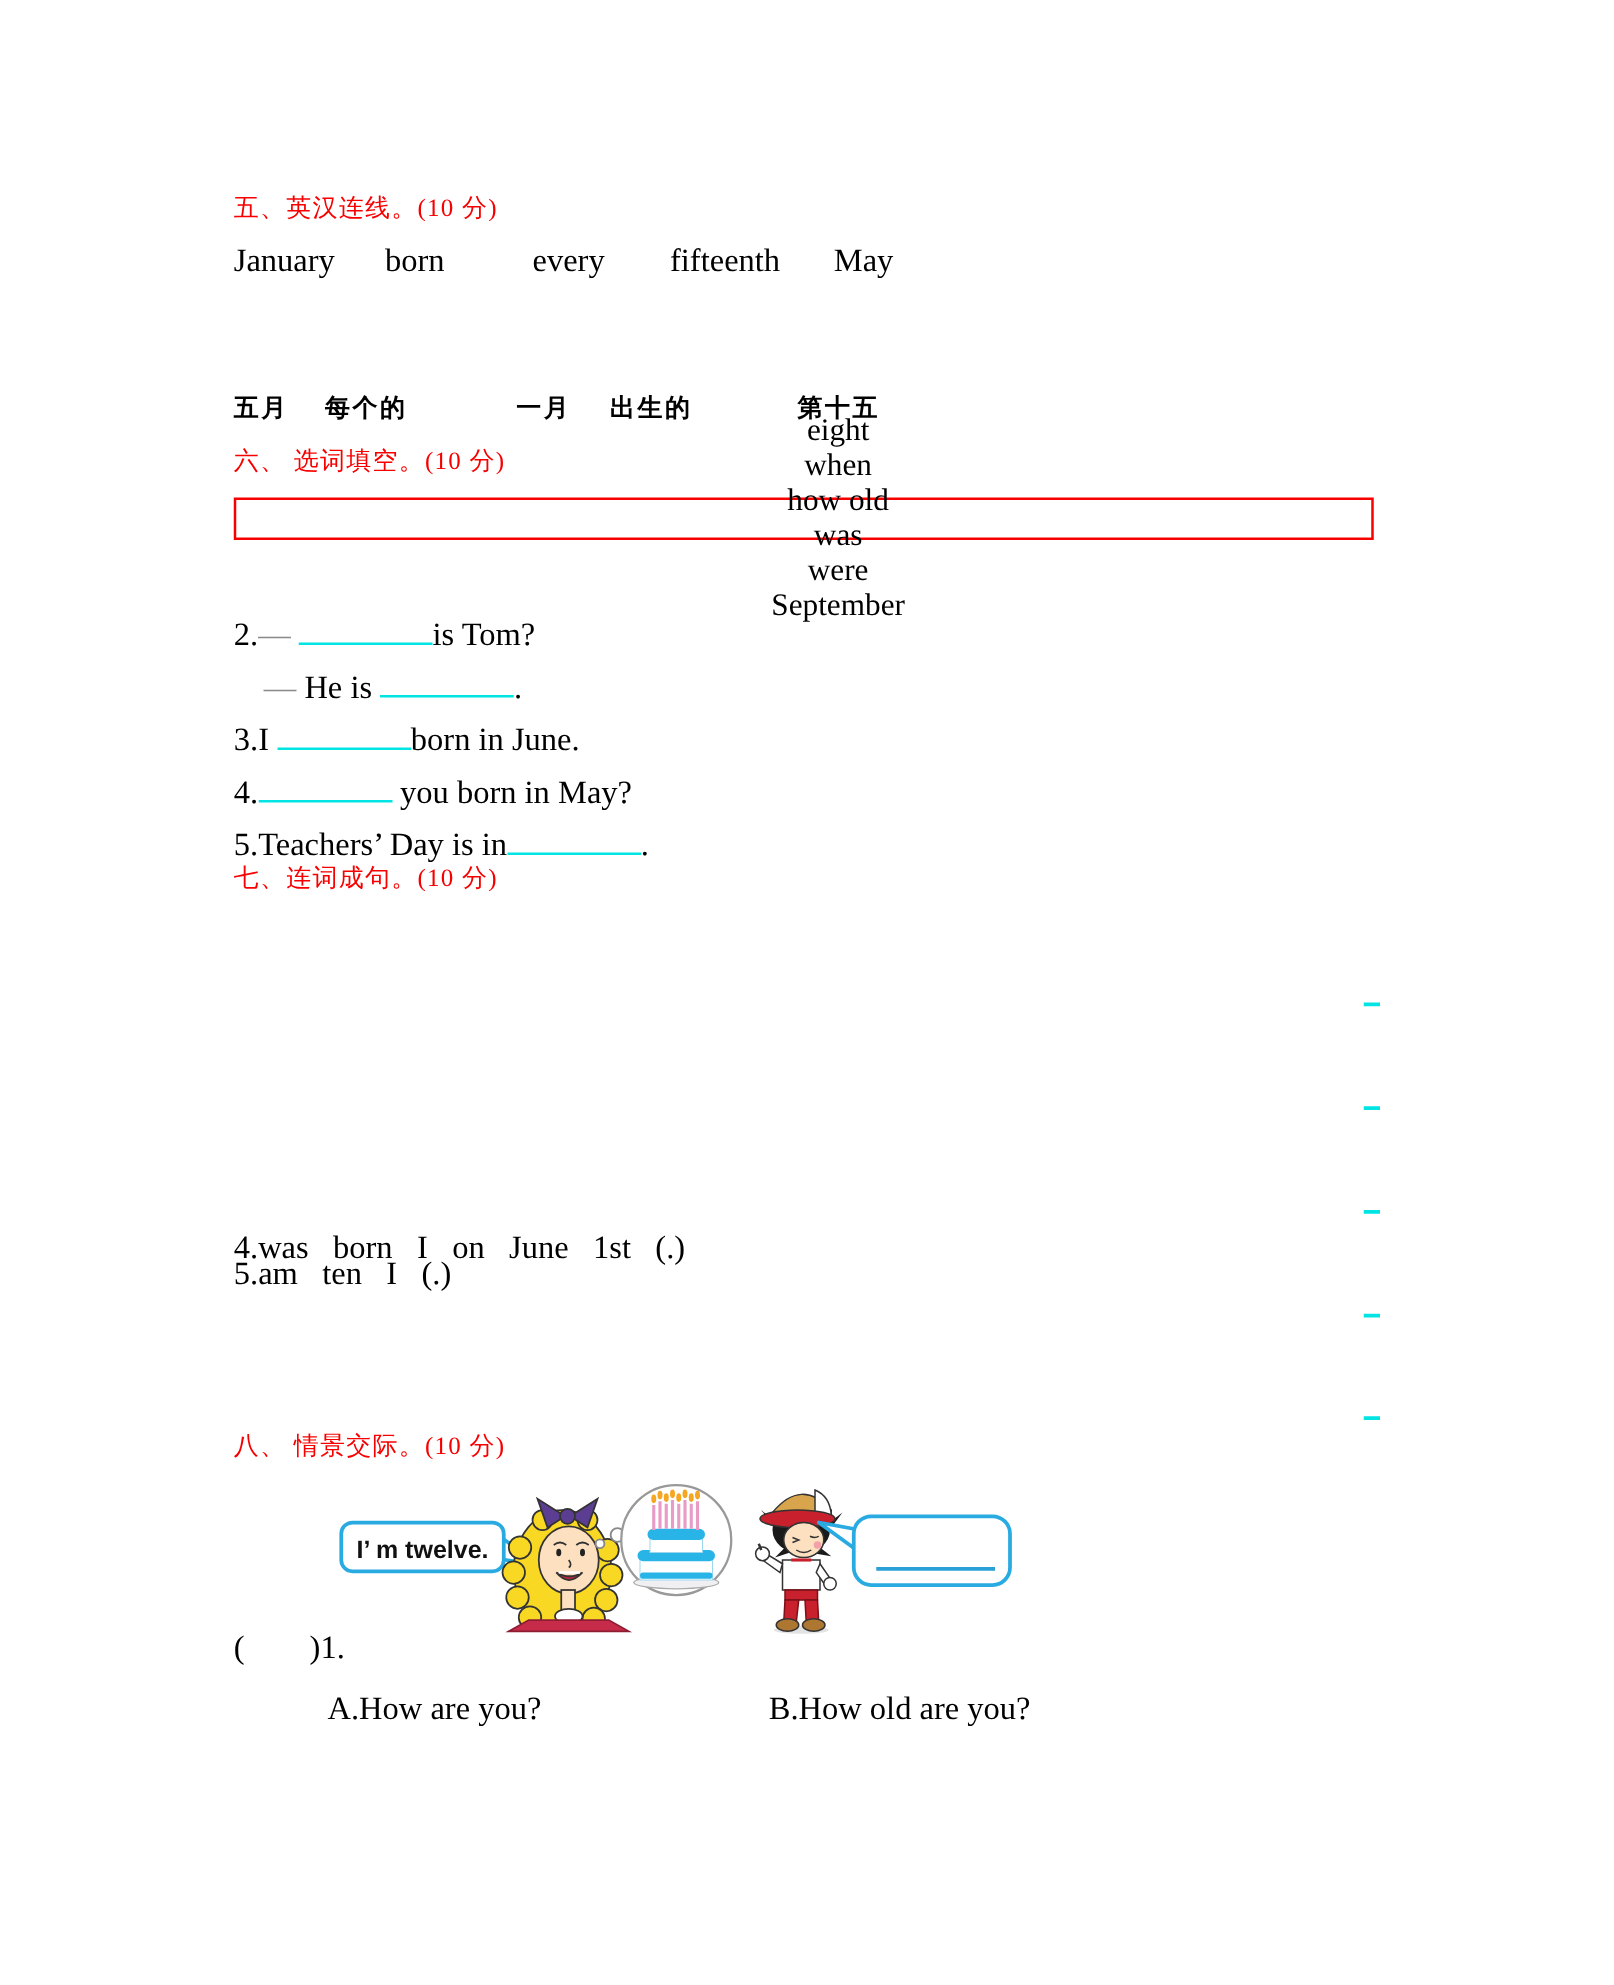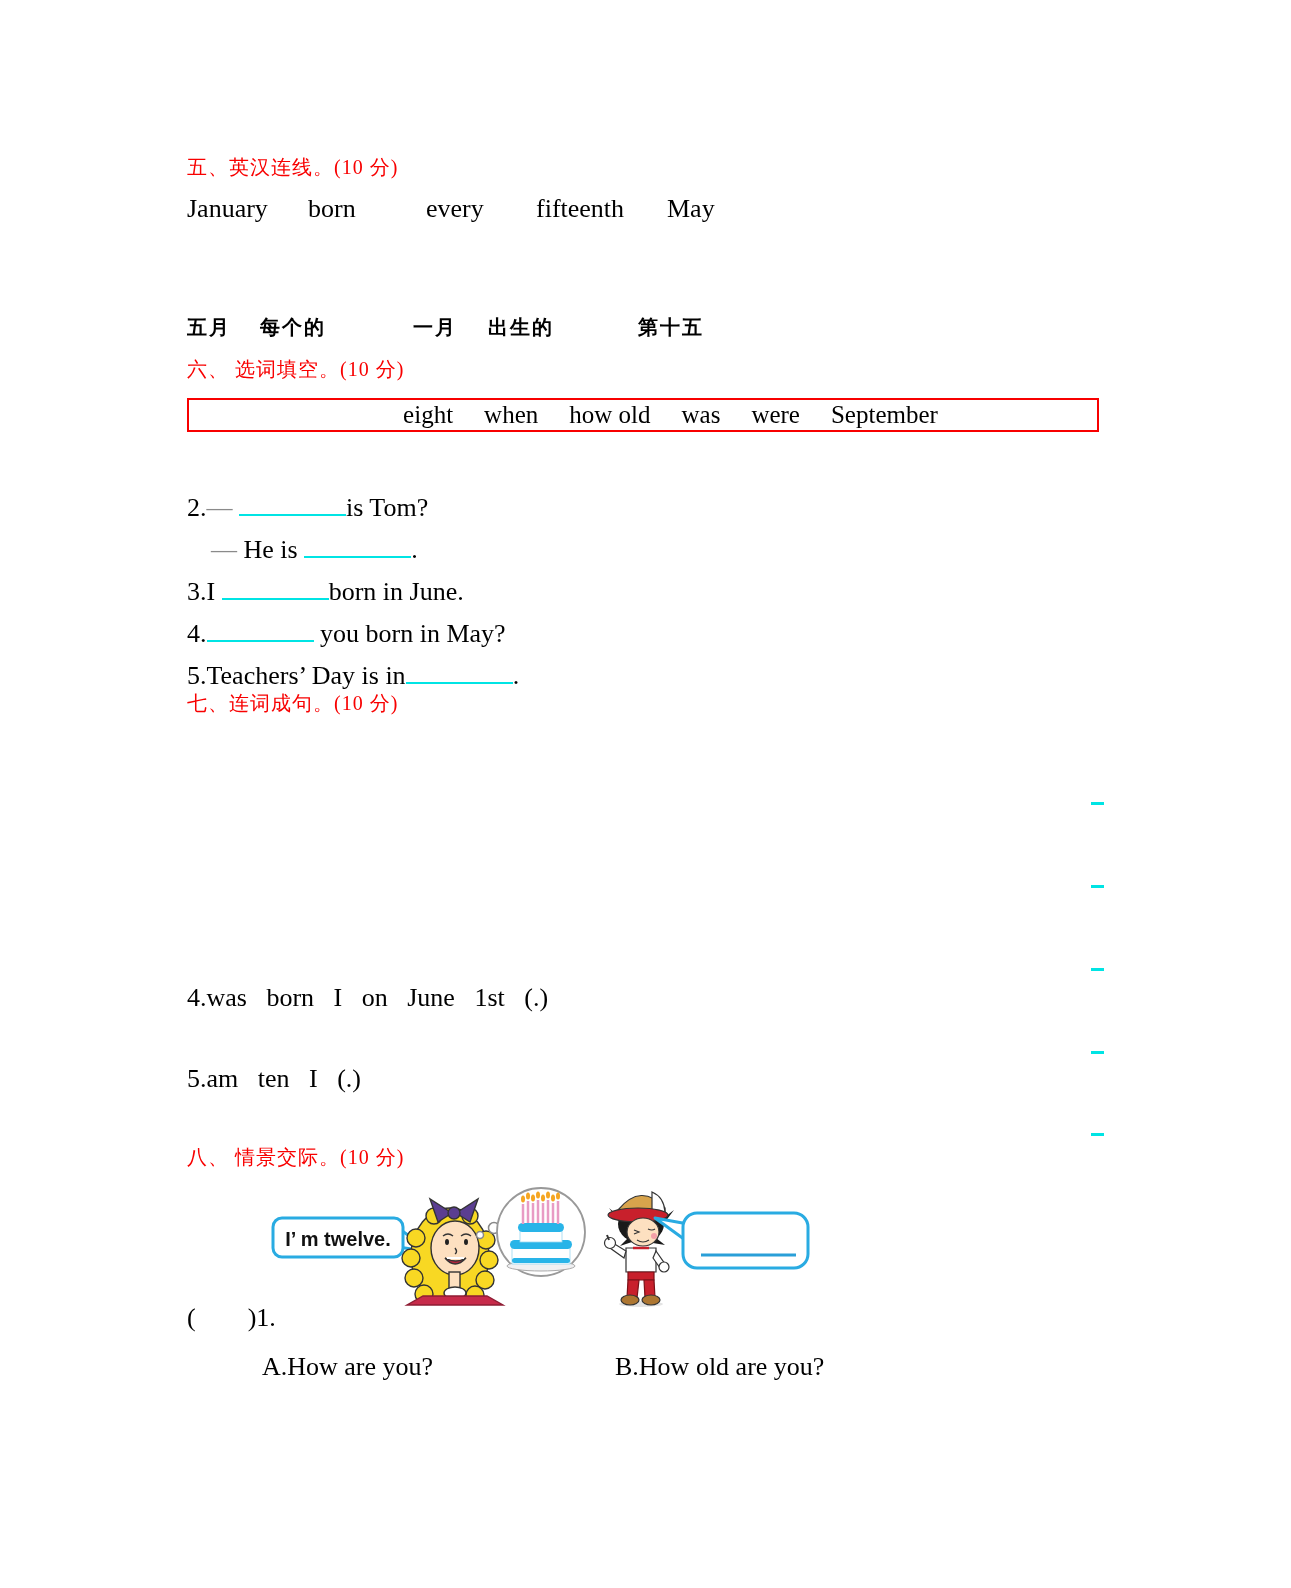--- a/index.html
+++ b/index.html
@@ -37,20 +37,21 @@
   .wordbank{
     position:absolute;
     left:187px;top:398px;
     width:912px;height:34px;
     border:2px solid var(--red);
     display:flex;align-items:center;justify-content:center;
     column-gap:31px;
     padding-left:55px;
     box-sizing:border-box;
     font-size:25px;
+    flex-direction:column;
   }
   .tip{
     position:absolute;
     width:13px;height:3px;
     background:var(--cyan);
   }
   .illus{position:absolute;left:258px;top:1168px;}
 </style>
 </head>
 <body>
@@ -89,21 +90,21 @@
 
   <div class="abs bodyline" style="left:187px;top:574px"><span>3.I </span><span class="dash"></span><span></span><span class="blank"></span><span>born in June.</span></div>
 
   <div class="abs bodyline" style="left:187px;top:616px"><span>4.</span><span class="dash"></span><span></span><span class="blank"></span><span> you born in May?</span></div>
 
   <div class="abs bodyline" style="left:187px;top:658px"><span>5.Teachers’ Day is in</span><span class="dash"></span><span></span><span class="blank"></span><span>.</span></div>
 
   <div class="abs sec-title" style="left:187px;top:692px">七、连词成句。(10 分)</div>
 
   <div class="abs bodyline" style="left:187px;top:983px">4.was   born   I   on   June   1st   (.)</div>
-  <div class="abs bodyline" style="left:187px;top:1064px">5.am   ten   I   (.)</div>
+  <div class="abs bodyline" style="left:187px;top:1004px">5.am   ten   I   (.)</div>
 
   <div class="tip" style="left:1091px;top:802px"></div>
   <div class="tip" style="left:1091px;top:885px"></div>
   <div class="tip" style="left:1091px;top:968px"></div>
   <div class="tip" style="left:1091px;top:1051px"></div>
   <div class="tip" style="left:1091px;top:1133px"></div>
 
   <div class="abs sec-title" style="left:187px;top:1146px">八、 情景交际。(10 分)</div>
 
   <svg class="illus" width="560" height="140" viewBox="0 0 560 140">

